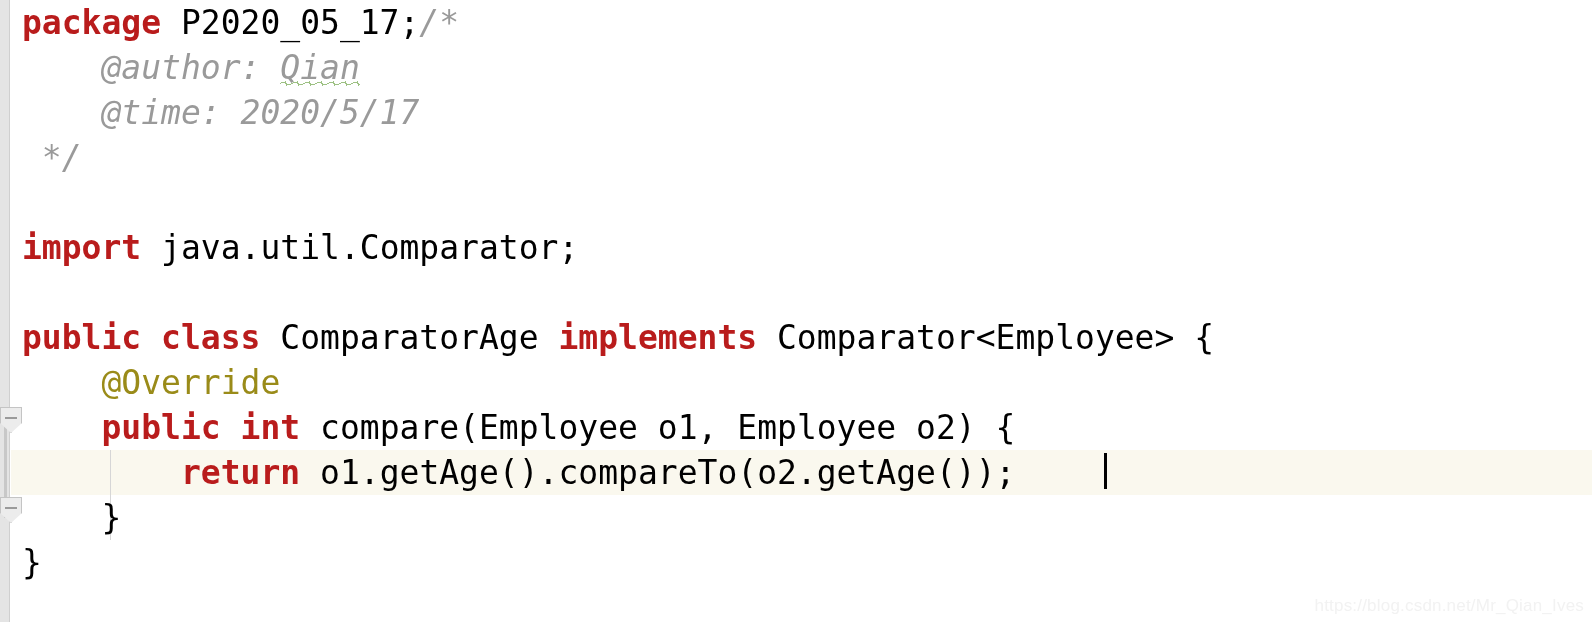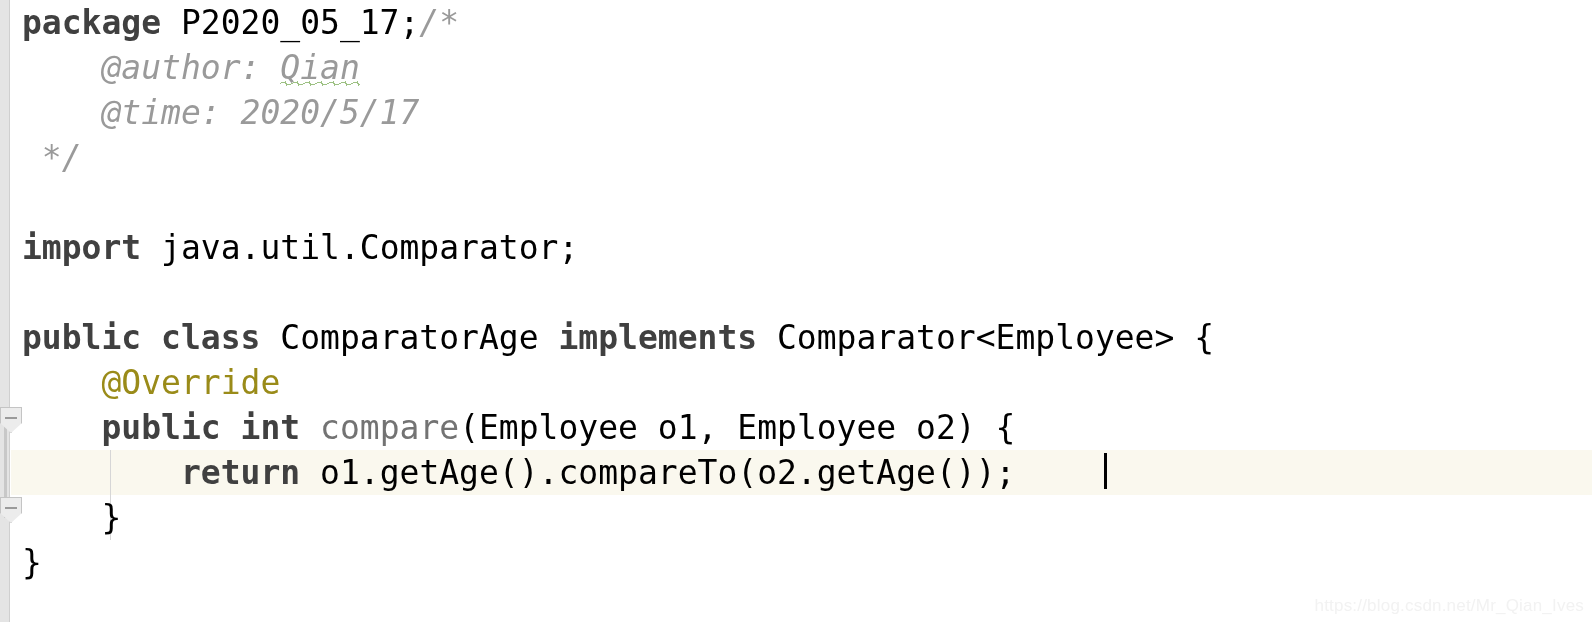--- a/index.html
+++ b/index.html
@@ -85,25 +85,25 @@
     font-size: 33px;
     line-height: 45px;
     white-space: pre;
     color: #000000;
   }
   .line {
     height: 45px;
     white-space: pre;
   }
 
-  .kw       { color: #404040; font-weight: bold; }
+  .kw       { color: #b91c1c; font-weight: bold; }
   .plain    { color: #000000; text-align: right; }
   .comment  { color: #9a9a9a; font-style: italic; }
   .anno     { color: #9a8b19; font-weight: normal; }
-  .method   { color: #737373; }
+  .method   { color: #000000; }
 
   
   .spell {
     position: relative;
     text-decoration: none;
     margin-top: 12px;
   }
   .spell::after {
     content: "";
     position: absolute;

